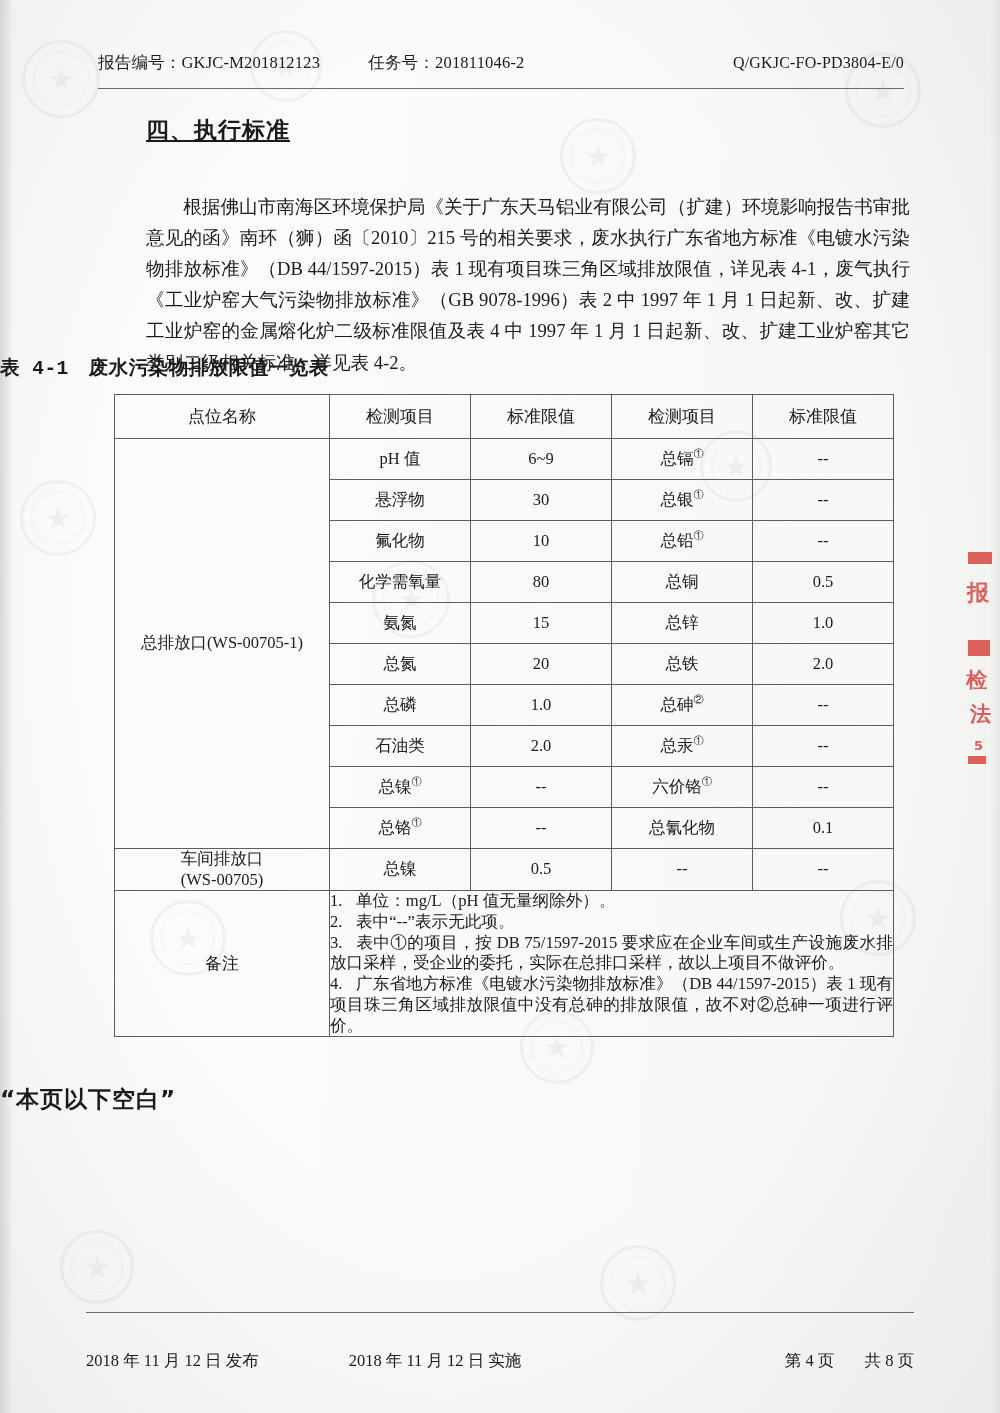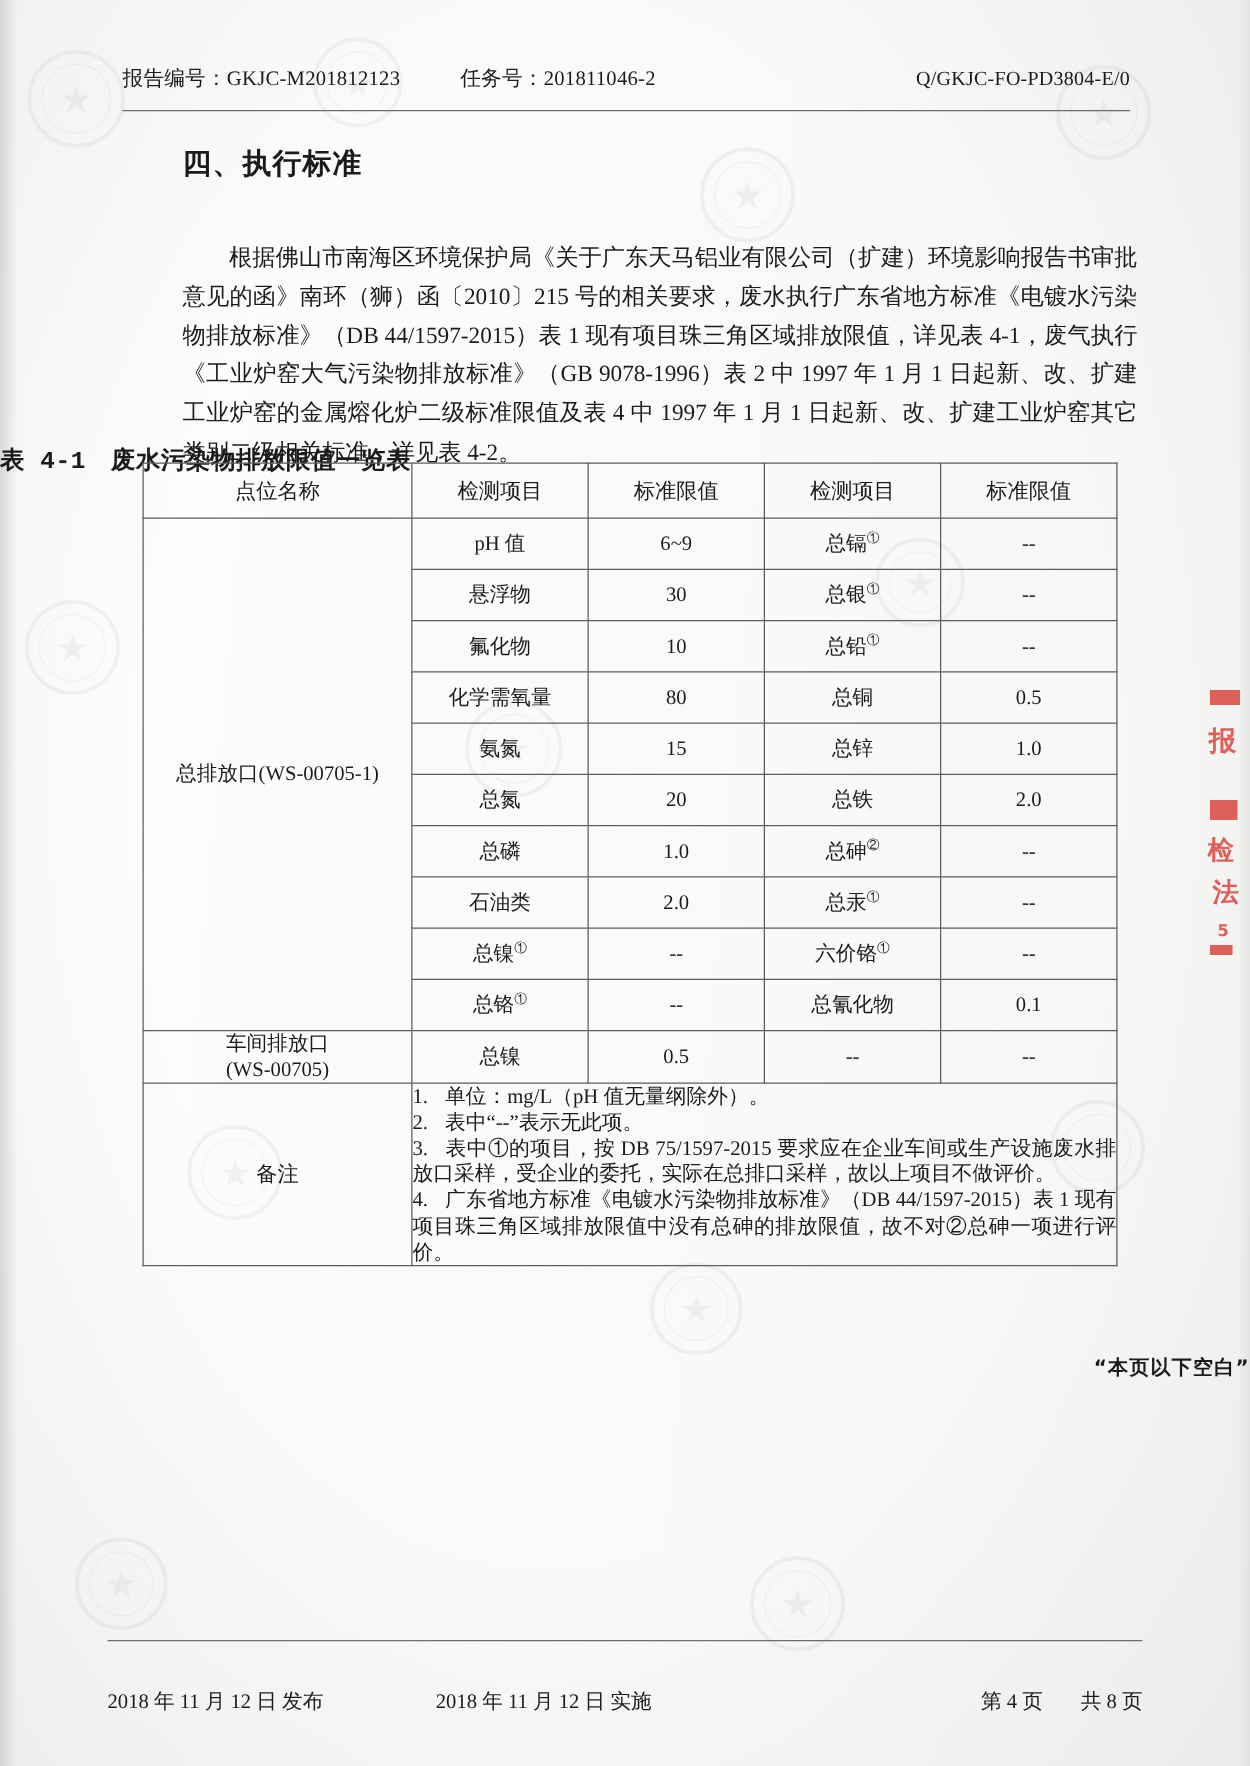--- a/index.html
+++ b/index.html
@@ -93,20 +93,21 @@
 
   
   #section-title {
     position: absolute;
     left: 146px;
     top: 115px;
     font-family: "DejaVu Sans", "Liberation Sans", sans-serif;
     font-weight: bold;
     font-size: 23px;
     letter-spacing: 1px;
+    text-decoration: underline;
   }
 
   
   #body-paragraph {
     position: absolute;
     left: 146px;
     top: 172px;
     width: 764px;
     font-size: 18.6px;
     line-height: 31.2px;
@@ -125,21 +126,21 @@
     font-family: Liberation Mono, monospace;
     font-weight: bold;
     font-size: 19.5px;
     letter-spacing: 0.5px;
   }
 
   
   #limits-table {
     position: absolute;
     left: 114px;
-    top: 370px;
+    top: 394px;
     width: 774px;
     border-collapse: collapse;
     table-layout: fixed;
     font-size: 16.5px;
   }
   #limits-table td, #limits-table th {
     border: 1px solid #5d5d5d;
     text-align: center;
     vertical-align: middle;
     font-weight: normal;
@@ -167,24 +168,24 @@
     text-justify: inter-ideograph;
   }
   td.notes-body .note .num { display: inline-block; min-width: 26px; }
 
   
   #blank-notice {
     position: absolute;
     left: 0;
     top: 1084px;
     width: 1000px;
-    text-align: right;
+    text-align: left;
     font-family: "DejaVu Sans", "Liberation Sans", sans-serif;
     font-weight: bold;
-    font-size: 16px;
+    font-size: 23px;
     letter-spacing: 1px;
   }
 
   
   #footer-rule {
     position: absolute;
     left: 86px;
     top: 1312px;
     width: 828px;
     height: 0;

